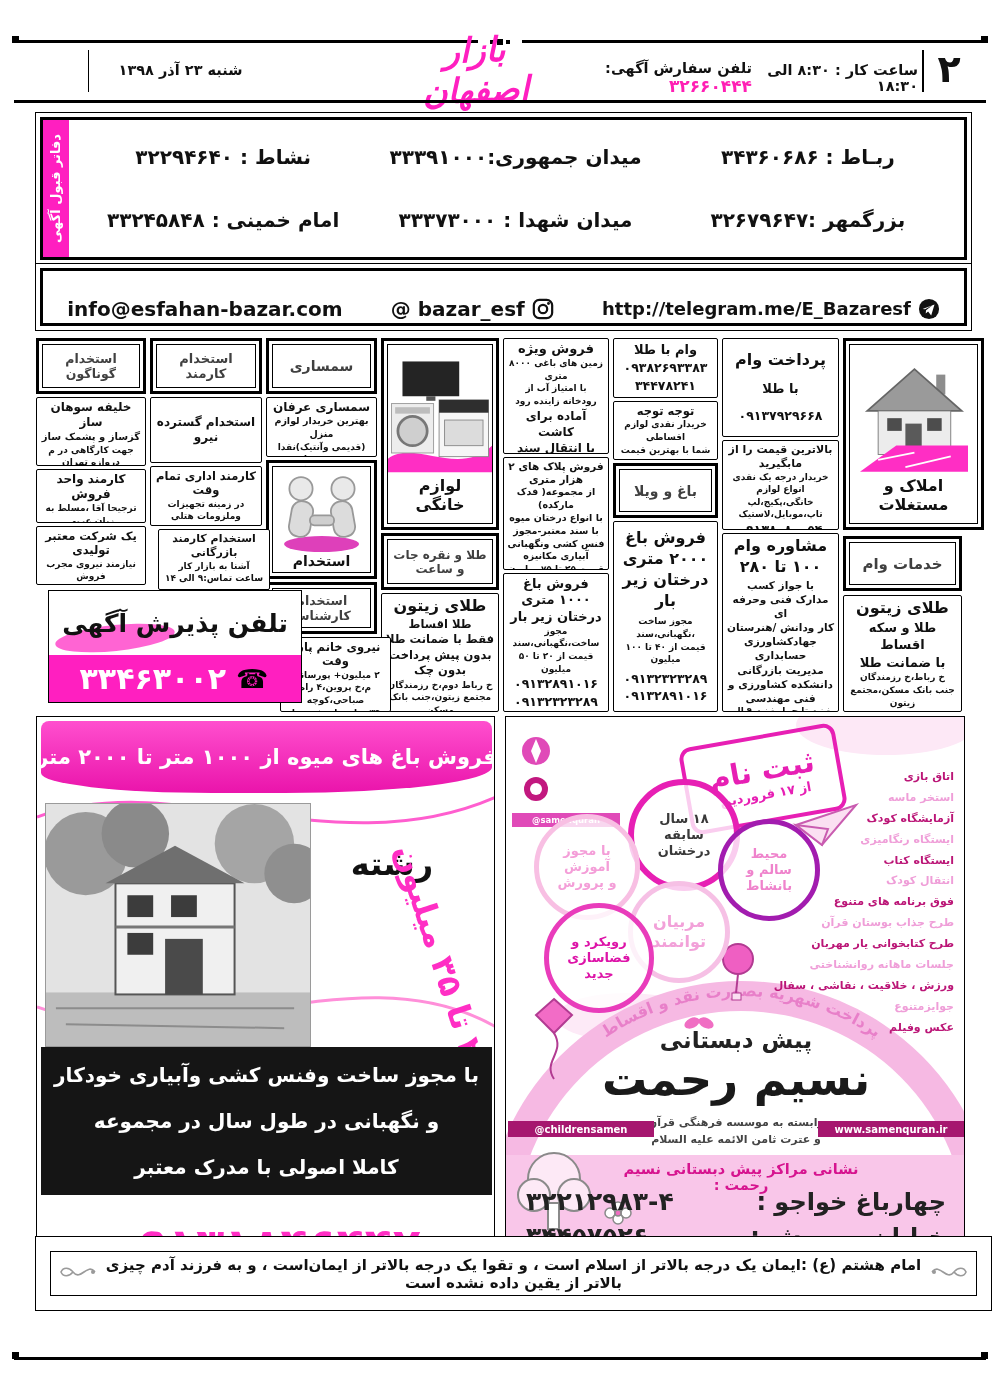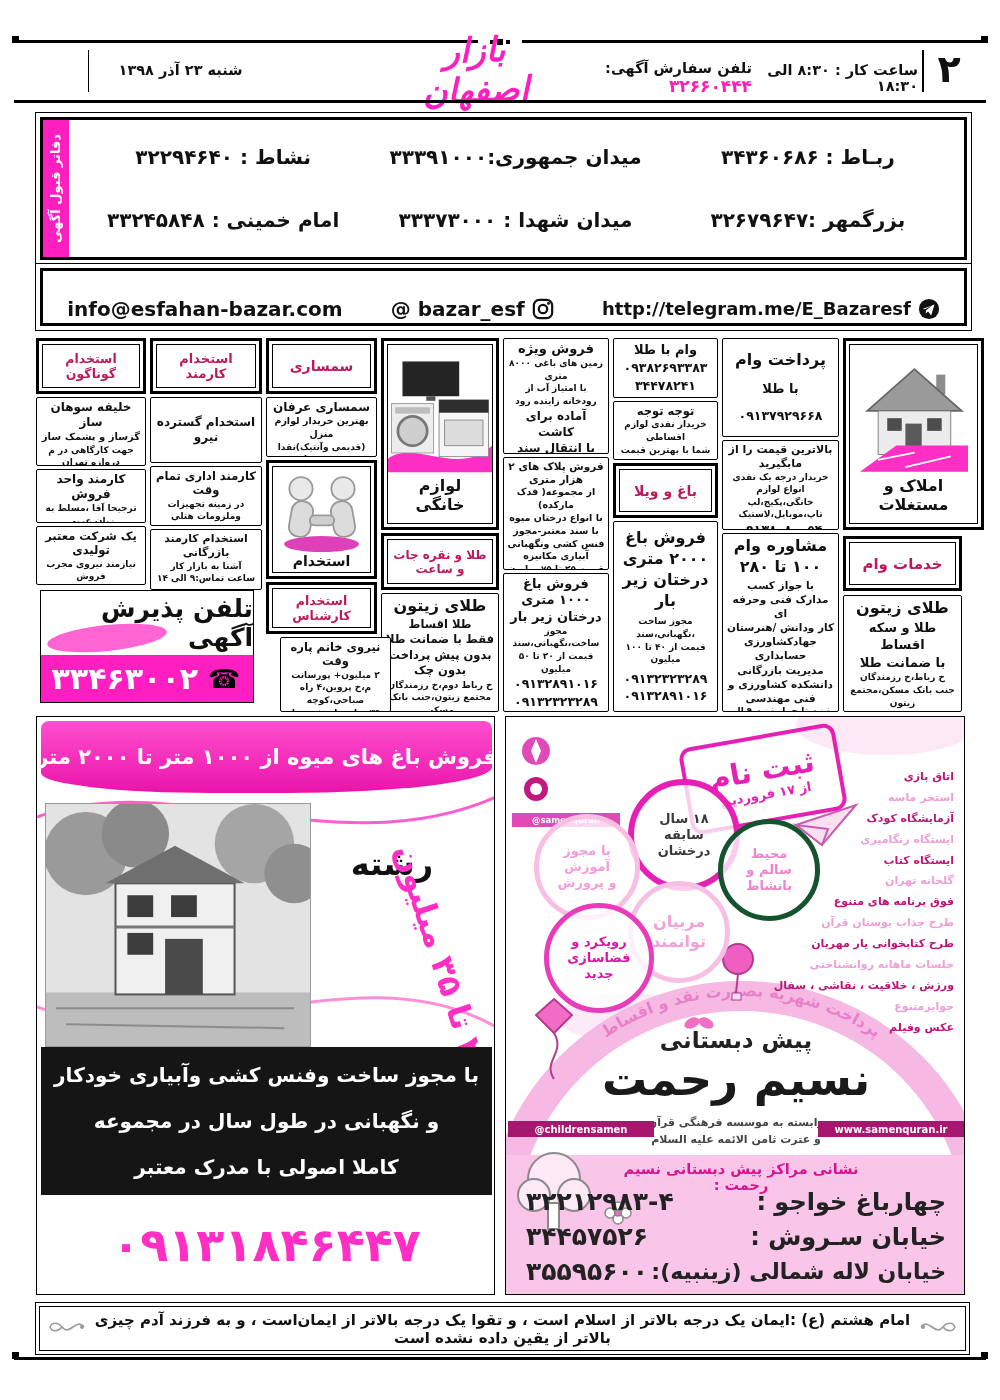--- a/index.html
+++ b/index.html
@@ -31,21 +31,21 @@
       padding:2px 3px;display:flex;flex-direction:column;justify-content:space-evenly;box-sizing:border-box;}
   .ad .t{font-weight:bold;font-size:13px;line-height:1.25;white-space:pre-line;}
   .ad .t.big{font-size:16px;line-height:1.3;}
   .ad .b{font-weight:bold;font-size:10.5px;line-height:1.35;white-space:pre-line;}
   .ad .s{font-weight:bold;font-size:9px;line-height:1.4;white-space:pre-line;color:#111;}
   .ad .p{font-weight:bold;font-size:12.5px;letter-spacing:1px;line-height:1.4;white-space:pre-line;}
   .frame{position:absolute;border:3px solid #000;background:#fff;padding:3px;box-sizing:border-box;}
   .fi{border:1px solid #000;width:100%;height:100%;box-sizing:border-box;display:flex;flex-direction:column;
       align-items:center;justify-content:center;text-align:center;overflow:hidden;}
   .catlabel{font-weight:bold;font-size:16px;line-height:1.2;white-space:pre-line;}
-  .catpink{color:#be185d;font-weight:bold;font-size:14px;white-space:pre-line;}
+  .catpink{color:#404040;font-weight:bold;font-size:14px;white-space:pre-line;}
   
   .phonebox{position:absolute;border:1.6px solid #000;background:#fff;overflow:hidden;box-sizing:border-box;}
   .phonebox .pb-title{position:relative;height:58%;display:flex;align-items:center;justify-content:center;
       font-size:25px;font-weight:bold;z-index:1;}
   .pb-swoosh{position:absolute;left:6px;top:34px;width:120px;height:26px;background:#ff49cb;border-radius:50%;
       transform:rotate(-6deg);opacity:.85;z-index:0;}
   .phonebox .pb-band{height:42%;background:#ff1fc0;display:flex;align-items:center;justify-content:center;gap:10px;
       color:#fff;font-size:30px;font-weight:bold;letter-spacing:2px;}
   .pb-band .tel{color:#000;font-size:26px;}
   
@@ -348,21 +348,21 @@
   <div class="ad" style="left:150px;top:397px;width:112px;height:66px">
     <div class="t" style="font-size:12px">استخدام گسترده نیرو</div>
 
   </div>
   <div class="ad" style="left:150px;top:466px;width:112px;height:60px">
     <div class="t" style="font-size:11.5px">کارمند اداری تمام وقت</div>
     <div class="s">در زمینه تجهیزات وملزومات هتلی
 ارسال رزومه از طریق واتساپ</div>
 
   </div>
-  <div class="ad" style="left:150px;top:529px;width:112px;height:61px">
+  <div class="ad" style="left:158px;top:529px;width:112px;height:61px">
     <div class="t" style="font-size:11px">استخدام کارمند بازرگانی</div>
     <div class="s">آشنا به بازار کار
 ساعت تماس:۹ الی ۱۴</div>
     <div class="p">۰۹۲۱۹۶۷۰۹۷۶</div>
   </div>
 
   <div class="frame" style="left:36px;top:338px;width:110px;height:56px">
     <div class="fi">
         <div class="catpink" style="font-size:12.5px">استخدام گوناگون</div>
       </div>
@@ -381,21 +381,21 @@
 
   </div>
   <div class="ad" style="left:36px;top:526px;width:110px;height:59px">
     <div class="t" style="font-size:11.5px">یک شرکت معتبر تولیدی</div>
     <div class="s">نیازمند نیروی مجرب فروش
 در زمینه پوشاک
 با حقوق ثابت +پورسانت</div>
 
   </div>
 
-  <div class="phonebox" style="left:40px;top:590px;width:214px;height:113px">
+  <div class="phonebox" style="left:48px;top:590px;width:254px;height:113px">
     <div class="pb-swoosh"></div>
     <div class="pb-title">تلفن پذیرش آگهی</div>
     <div class="pb-band">
       <span class="tel">☎</span>
       <span>۳۳۴۶۳۰۰۲</span>
     </div>
   </div>
 
   <div class="gad" style="left:36px;top:716px;width:459px;height:579px">
     <svg class="abs" style="left:0;top:60px" width="459" height="280" viewBox="0 0 459 280">
@@ -493,34 +493,34 @@
     </div>
 
     <div class="logo-strip">@samenquran</div>
 
     <div class="features">
         <div class="feat">اتاق بازی</div>
         <div class="feat">استخر ماسه</div>
         <div class="feat">آزمایشگاه کودک</div>
         <div class="feat">ایستگاه رنگامیزی</div>
         <div class="feat">ایستگاه کتاب</div>
-        <div class="feat">گلخانه تهران</div>
+        <div class="feat">انتقال کودک</div>
         <div class="feat">فوق برنامه های متنوع</div>
         <div class="feat">طرح جذاب بوستان قرآن</div>
         <div class="feat">طرح کتابخوانی یار مهربان</div>
         <div class="feat">جلسات ماهانه روانشناختی</div>
         <div class="feat">ورزش ، خلاقیت ، نقاشی ، سفال</div>
         <div class="feat">جوایزمتنوع</div>
         <div class="feat">عکس وفیلم</div>
       </div>
 
     <div class="pcirc pre" style="left:122px;top:62px;width:100px;height:100px;border:6px solid #e71fb4;color:#3a3a3a;font-size:13px">۱۸ سال
 سابقه
 درخشان</div>
-    <div class="pcirc pre" style="left:212px;top:102px;width:92px;height:92px;border:5px solid #14532d;color:#ef83cc;font-size:13px">محیط
+    <div class="pcirc pre" style="left:212px;top:102px;width:92px;height:92px;border:5px solid #a21caf;color:#ef83cc;font-size:13px">محیط
 سالم و
 بانشاط</div>
     <div class="pcirc pre" style="left:28px;top:97px;width:96px;height:96px;border:5px solid #f8bfe3;color:#f49ed8;font-size:13px">با مجوز
 آموزش
 و پرورش</div>
     <div class="pcirc pre" style="left:122px;top:164px;width:92px;height:92px;border:5px solid #f6c0e5;color:#f2a1d9;font-size:16px">مربیان
 توانمند</div>
     <div class="pcirc pre" style="left:38px;top:186px;width:100px;height:100px;border:5px solid #e93cbb;color:#dd14a8;font-size:13px">رویکرد و
 فضاسازی
 جدید</div>
@@ -540,21 +540,21 @@
     <div class="paddr-row" style="top:505px">
       <span class="lab">خیابان سـروش :</span>
       <span class="num">۳۴۴۵۷۵۲۶</span>
     </div>
     <div class="paddr-row" style="top:540px">
       <span class="lab" style="font-size:22px">خیابان لاله شمالی (زینبیه):</span>
       <span class="num">۳۵۵۹۵۶۰۰</span>
     </div>
   </div>
 
-  <div class="dbox" style="left:35px;top:1302px;width:927px;height:45px;padding:3px">
+  <div class="dbox" style="left:35px;top:1236px;width:927px;height:45px;padding:14px">
     <div class="dbox-in" style="border-width:1px">
       <div class="footer-in">
         <span class="orn">
           <svg width="38" height="22" viewBox="0 0 38 22">
               <path d="M2,11 C10,1 16,21 24,11 C28,6 34,6 36,11 C34,16 28,16 24,11" fill="none" stroke="#9a9a9a" stroke-width="1.6"></path>
               <circle cx="4" cy="11" r="2" fill="#9a9a9a"></circle>
             </svg>
         </span>
         <span class="footer-text">امام هشتم (ع) :ایمان یک درجه بالاتر از اسلام است ، و تقوا یک درجه بالاتر از ایمان‌است ، و به فرزند آدم چیزی بالاتر از یقین داده نشده است</span>
         <span class="orn">

